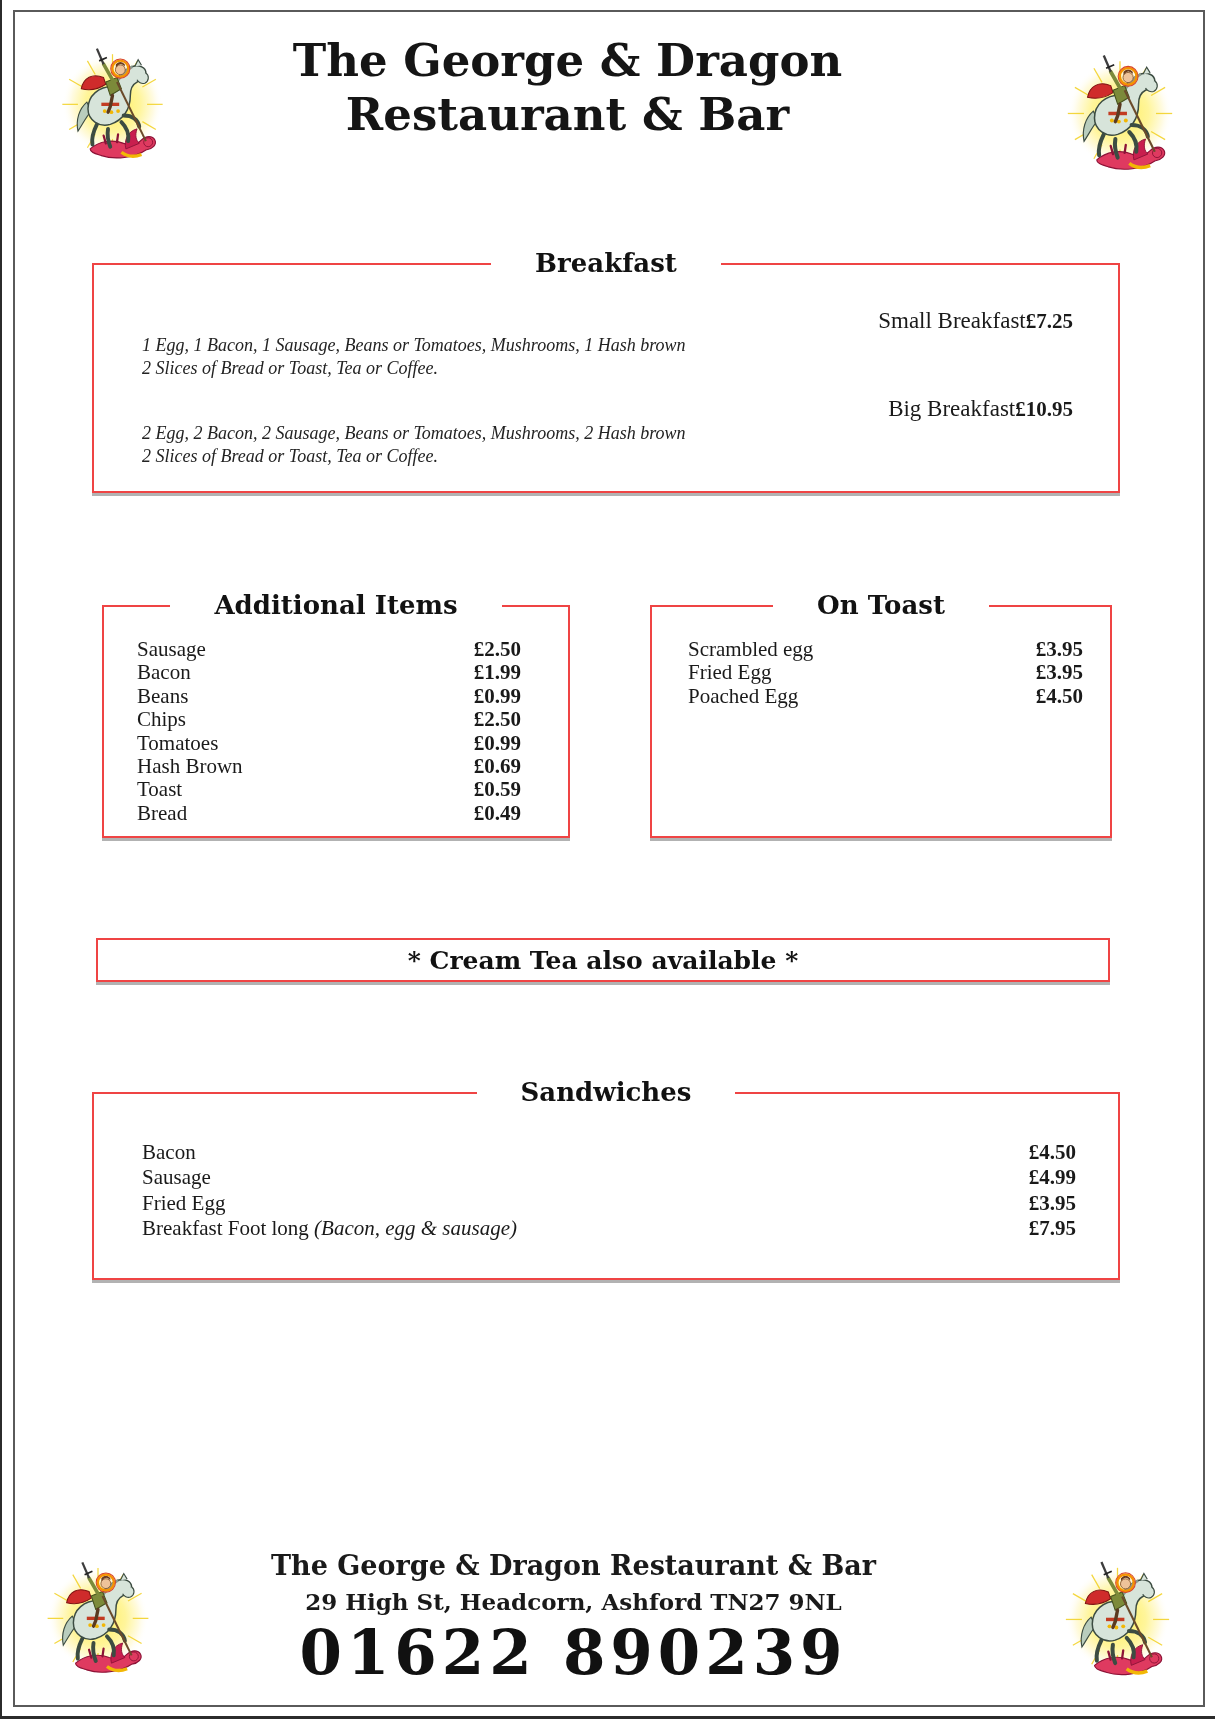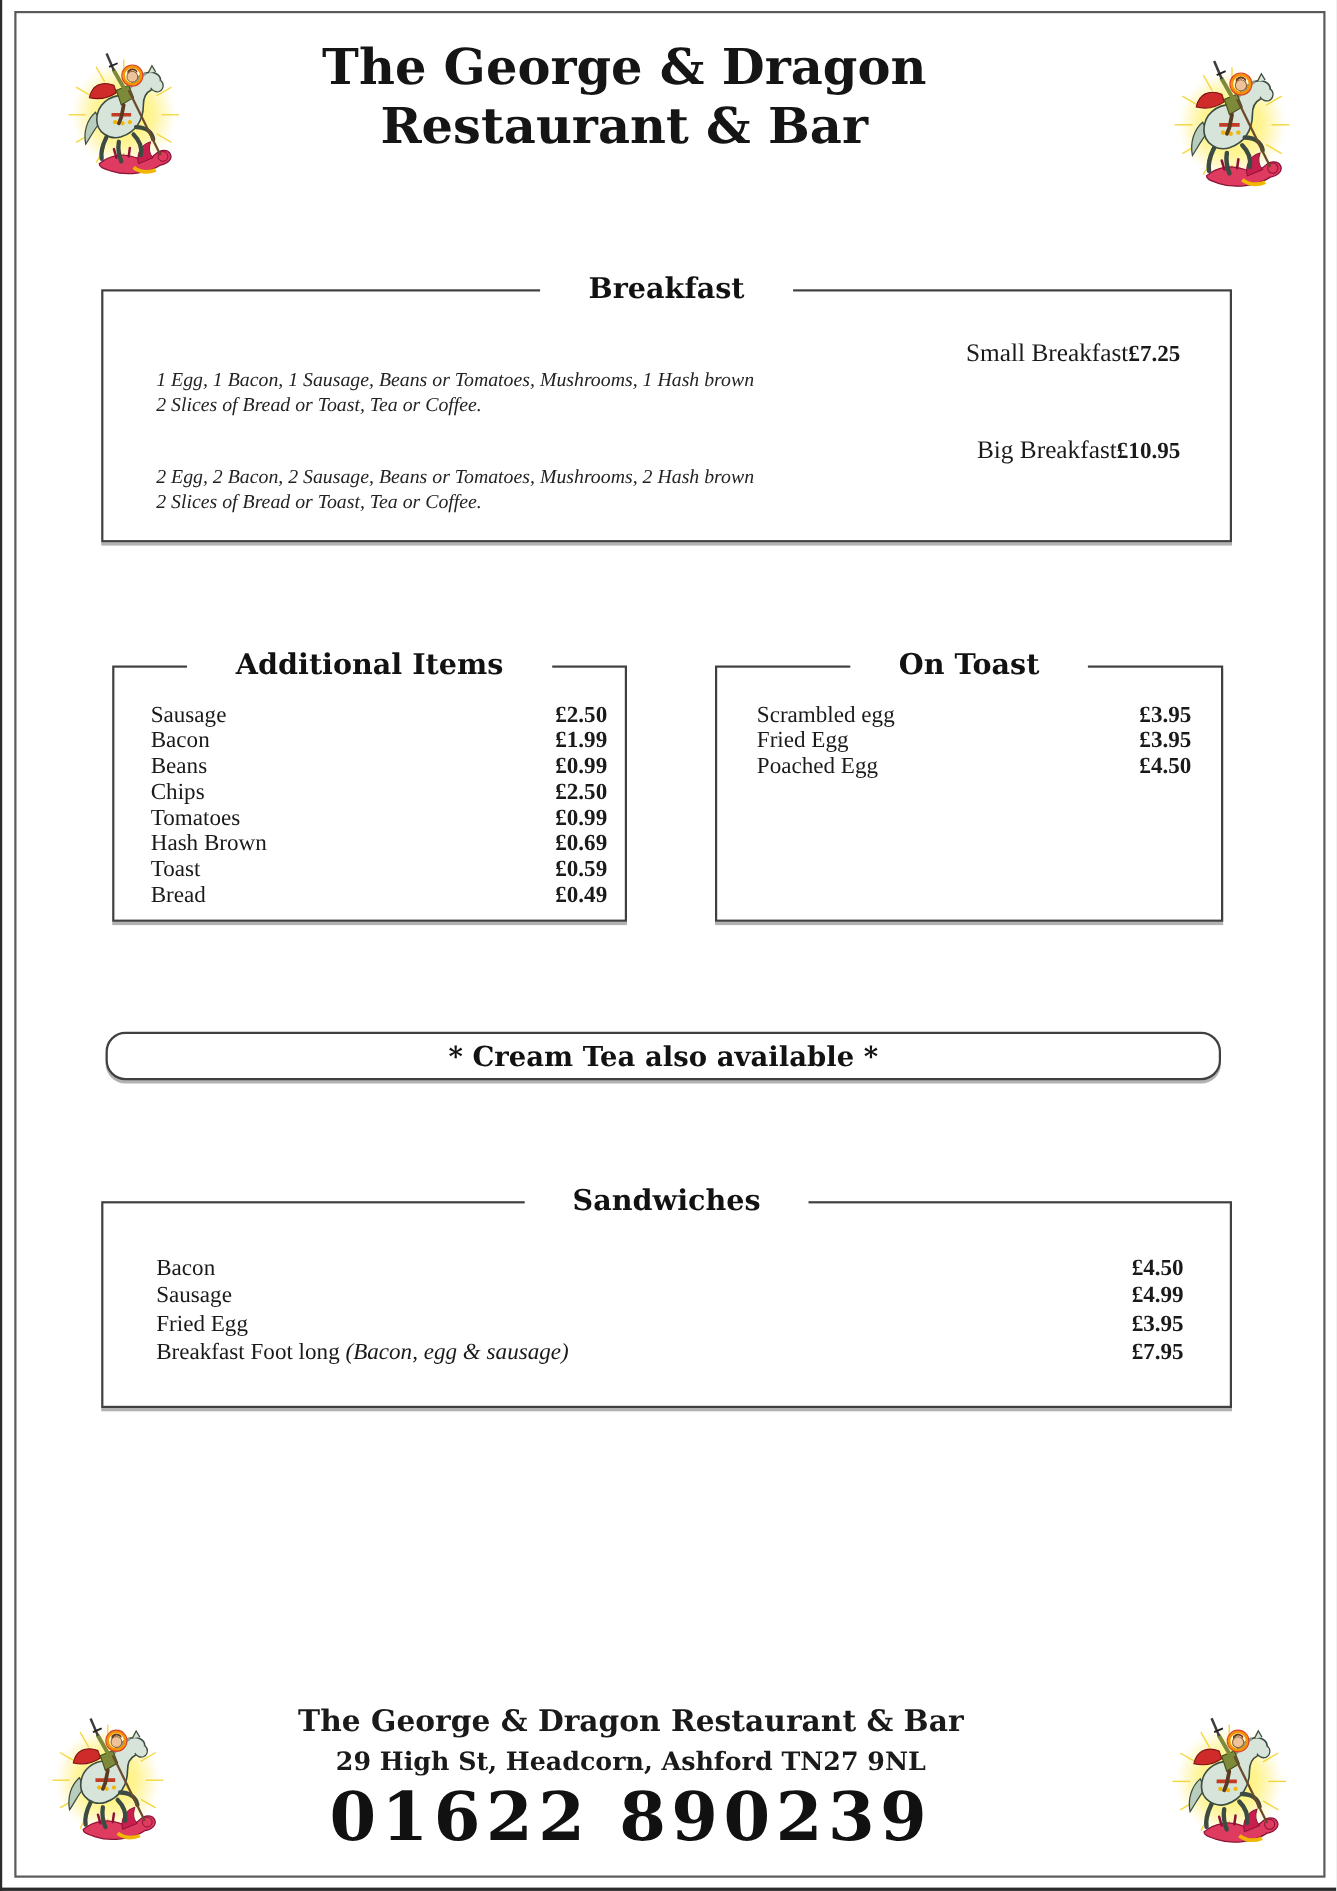--- a/index.html
+++ b/index.html
@@ -19,46 +19,46 @@
   .emblem.br{left:1060px;top:1546px;width:115px;height:140px;}
 
   .header-title{
     position:absolute;top:34px;left:0;width:100%;text-align:center;
     transform:translateX(-40px);
     font-family:"DejaVu Serif","Liberation Serif",serif;
     font-weight:bold;font-size:45px;line-height:54px;color:#151515;
   }
 
   .box{
-    position:absolute;border:2px solid #404040;background:#fff;
+    position:absolute;border:2px solid #ef4444;background:#fff;
     box-sizing:border-box;box-shadow:0 3px 0 #b2b2b2;
   }
   .legend{position:absolute;top:-19px;left:0;right:0;text-align:center;}
   .legend>span{
     display:inline-block;background:#ffffff;padding:0 44px;
     font-family:"DejaVu Serif","Liberation Serif",serif;
     font-weight:bold;font-size:26px;line-height:34px;color:#121212;
   }
 
   .box-breakfast{left:92px;top:263px;width:1028px;height:230px;padding:42px 45px 0 48px;}
   .bk-item+.bk-item{margin-top:15px;}
   .bk-row{display:flex;justify-content:flex-end;align-items:baseline;}
   .bk-name{font-size:23px;line-height:27px;}
   .price{font-weight:bold;font-size:21px;}
   .bk-desc{font-style:italic;font-size:18px;line-height:23px;color:#232323;}
 
-  .box-additional{left:102px;top:605px;width:468px;height:233px;padding:31px 16px 0 33px;}
+  .box-additional{left:102px;top:605px;width:468px;height:233px;padding:31px 47px 0 33px;}
   .box-ontoast{left:650px;top:605px;width:462px;height:233px;padding:31px 27px 0 36px;}
   .mini-row{display:flex;justify-content:space-between;align-items:baseline;font-size:21px;line-height:23.4px;}
 
   .box-notice{
     left:96px;top:938px;width:1014px;height:44px;
     display:flex;align-items:center;justify-content:center;
     font-family:"DejaVu Serif","Liberation Serif",serif;
-    font-weight:bold;font-size:25px;color:#121212;border-radius:18px;
+    font-weight:bold;font-size:25px;color:#121212;
   }
 
   .box-sandwiches{left:92px;top:1092px;width:1028px;height:188px;padding:46px 42px 0 48px;}
   .sw-row{display:flex;justify-content:space-between;align-items:baseline;font-size:21px;line-height:25.4px;}
   .sw-note{font-style:italic;}
 
   .footer{position:absolute;top:1550px;left:0;width:100%;text-align:center;transform:translateX(-34px);}
   .footer-line1{font-family:"DejaVu Serif","Liberation Serif",serif;font-weight:bold;font-size:27px;line-height:32px;}
   .footer-line2{font-family:"DejaVu Serif","Liberation Serif",serif;font-weight:bold;font-size:23px;line-height:30px;margin-top:5px;}
   .footer-phone{font-family:"DejaVu Serif","Liberation Serif",serif;font-weight:bold;font-size:61px;line-height:66px;letter-spacing:5px;margin-top:3px;color:#111;}

